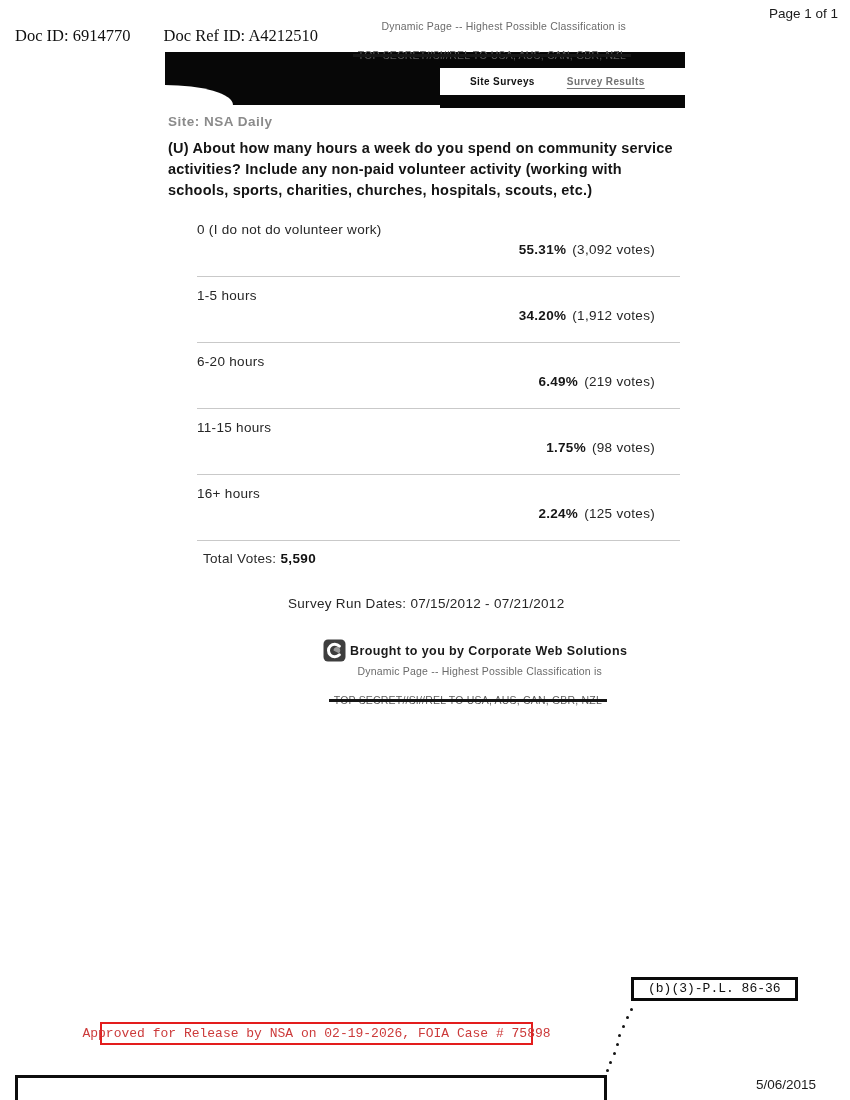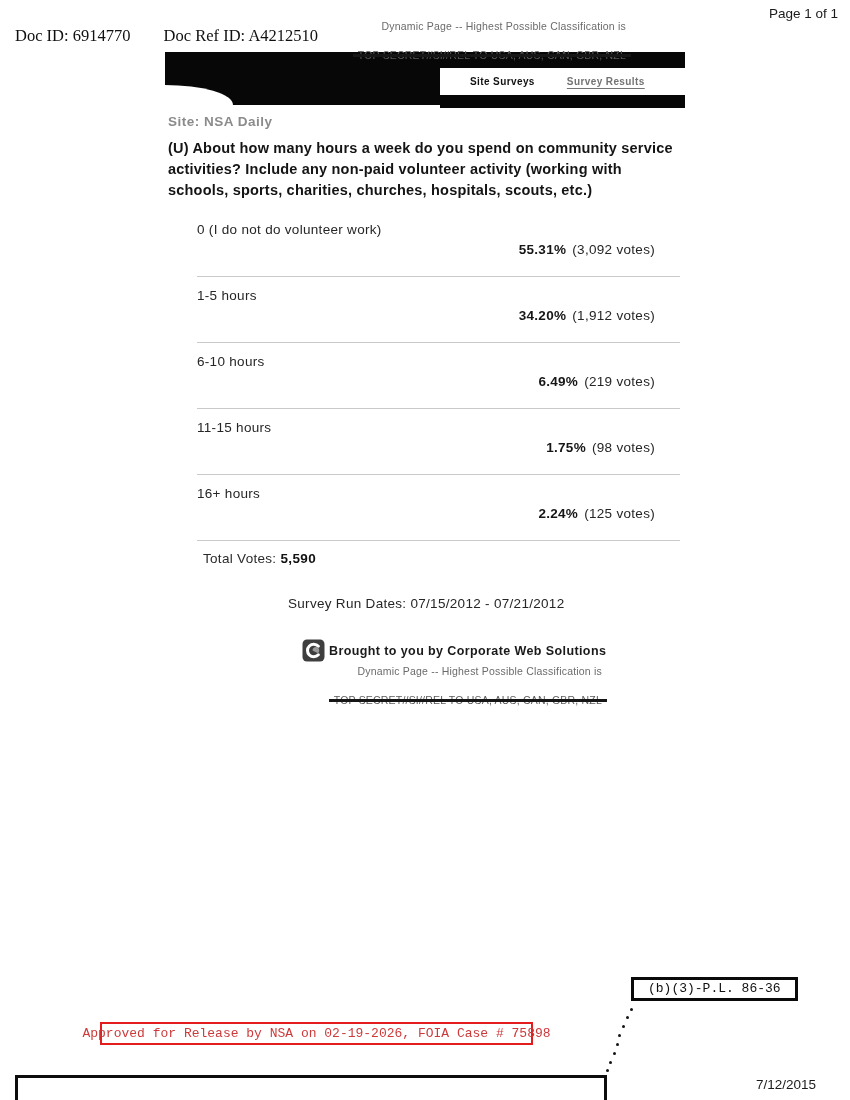--- a/index.html
+++ b/index.html
@@ -66,21 +66,21 @@
   .result-option { font-size: 13.5px; color: #262626; letter-spacing: 0.3px; }
   .result-value { text-align: right; padding-right: 25px; margin-top: 5px; font-size: 13.5px; color: #262626; }
   .result-percent { font-weight: bold; color: #161616; letter-spacing: 0.3px; }
   .result-votes { margin-left: 6px; letter-spacing: 0.3px; }
 
   .total-votes { position: absolute; left: 203px; top: 551px; font-size: 13.5px; color: #2a2a2a; letter-spacing: 0.3px; }
   .total-votes b { color: #111; margin-left: 4px; letter-spacing: 0.4px; }
 
   .run-dates { position: absolute; left: 288px; top: 596px; font-size: 13.5px; color: #262626; letter-spacing: 0.3px; }
 
-  .credit-row { position: absolute; left: 266px; top: 639px; display: flex; align-items: center; padding-left: 36px; }
+  .credit-row { position: absolute; left: 287px; top: 639px; display: flex; align-items: center; padding-left: 36px; }
   .credit-logo { width: 23px; height: 23px; flex: 0 0 auto; }
   .credit-text { margin-left: 4px; font-size: 12.5px; font-weight: bold; color: #1a1a1a; letter-spacing: 0.4px; }
 
   
   .exemption-box {
     position: absolute; left: 631px; top: 977px;
     border: 3px solid #0a0a0a; background: #fff;
     padding: 1px 14px 2px;
     font-family: "Liberation Mono", "DejaVu Sans Mono", monospace;
     font-size: 13px; color: #111; white-space: nowrap;
@@ -134,21 +134,21 @@
       <span class="result-percent">55.31%</span><span class="result-votes">(3,092 votes)</span>
     </div>
   </div>
   <div class="result-row">
     <div class="result-option">1-5 hours</div>
     <div class="result-value">
       <span class="result-percent">34.20%</span><span class="result-votes">(1,912 votes)</span>
     </div>
   </div>
   <div class="result-row">
-    <div class="result-option">6-10 hours</div>
+    <div class="result-option">6-20 hours</div>
     <div class="result-value">
       <span class="result-percent">6.49%</span><span class="result-votes">(219 votes)</span>
     </div>
   </div>
   <div class="result-row">
     <div class="result-option">11-15 hours</div>
     <div class="result-value">
       <span class="result-percent">1.75%</span><span class="result-votes">(98 votes)</span>
     </div>
   </div>
@@ -187,13 +187,13 @@
 <div class="dot" style="left:622px; top:1025px;"></div>
 <div class="dot" style="left:618px; top:1034px;"></div>
 <div class="dot" style="left:616px; top:1043px;"></div>
 <div class="dot" style="left:613px; top:1052px;"></div>
 <div class="dot" style="left:609px; top:1061px;"></div>
 <div class="dot" style="left:606px; top:1069px;"></div>
 
 <div class="approval-box">Approved for Release by NSA on 02-19-2026, FOIA Case # 75898</div>
 
 <div class="bottom-box"></div>
-<div class="print-date">7/12/2015</div>
+<div class="print-date">5/06/2015</div>
 
 </body></html>

